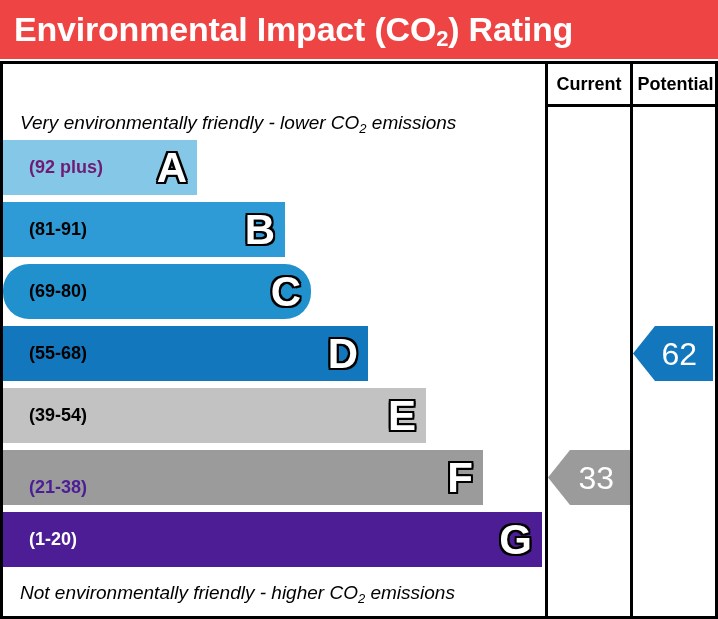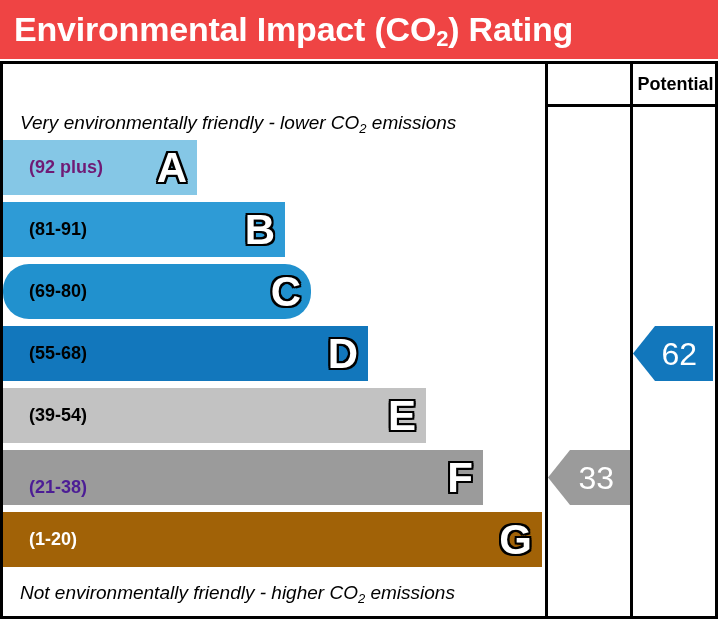--- a/index.html
+++ b/index.html
@@ -149,20 +149,21 @@
   <div class="title-bar">
     <div class="title-text"><span>Environmental Impact (CO</span><sub>2</sub><span>) Rating</span></div>
   </div>
 
   <div class="table-frame">
 
     <div class="col-div first"></div>
     <div class="col-div second"></div>
     <div class="header-rule"></div>
 
+    <div class="col-header current">Current</div>
     <div class="col-header potential">Potential</div>
 
     <div class="caption top"><span>Very environmentally friendly - lower CO</span><sub>2</sub><span> emissions</span></div>
 
     <div id="bands-layer">
         <div class="band" style="top: 76px; width: 194px; height: 55px; background: rgb(133, 199, 230);">
           <span class="band-range" style="color: #701a75;">(92 plus)</span>
           <span class="band-letter">A</span>
         </div>
         <div class="band" style="top: 138px; width: 282px; height: 55px; background: rgb(46, 155, 214);">
@@ -178,21 +179,21 @@
           <span class="band-letter">D</span>
         </div>
         <div class="band" style="top: 324px; width: 423px; height: 55px; background: rgb(194, 194, 194); padding-left: 44px;">
           <span class="band-range" style="color: rgb(0, 0, 0);">(39-54)</span>
           <span class="band-letter">E</span>
         </div>
         <div class="band" style="top: 386px; width: 480px; height: 55px; background: rgb(155, 155, 155);">
           <span class="band-range" style="color: #4c1d95; margin-top: 19px;">(21-38)</span>
           <span class="band-letter">F</span>
         </div>
-        <div class="band" style="top: 448px; width: 539px; height: 55px; background: #a16207;">
+        <div class="band" style="top: 448px; width: 539px; height: 55px; background: #4c1d95;">
           <span class="band-range" style="color: rgb(255, 255, 255);">(1-20)</span>
           <span class="band-letter">G</span>
         </div>
       </div>
     <div id="arrows-layer">
         <div class="rating-arrow" style="left: 545px; width: 82px; top: 386px; background: rgb(155, 155, 155);">
           <span class="val">33</span>
         </div>
         <div class="rating-arrow" style="left: 630px; width: 80px; top: 262px; background: rgb(18, 119, 188);">
           <span class="val">62</span>

